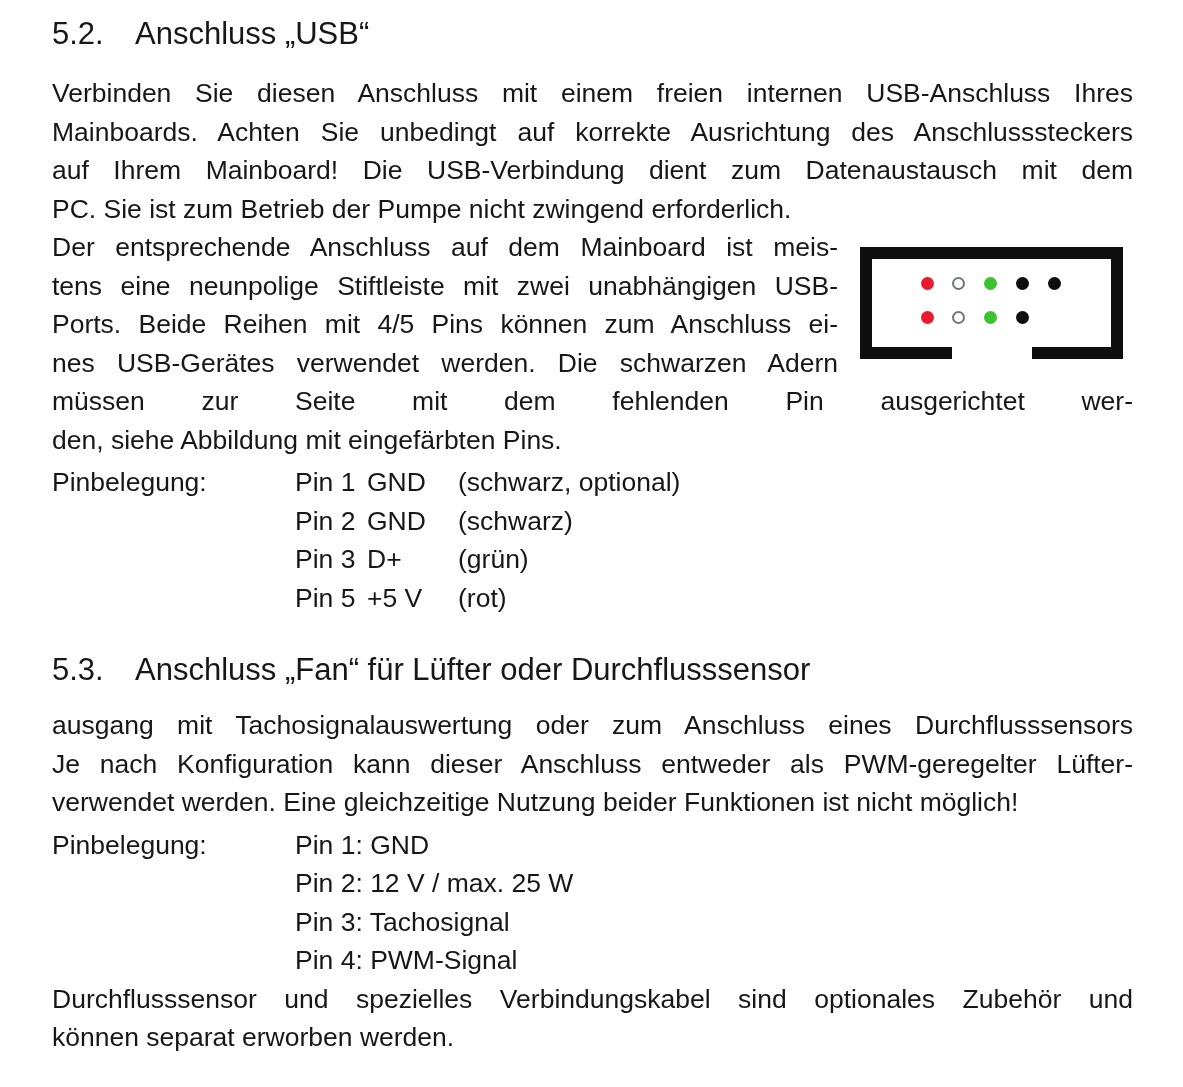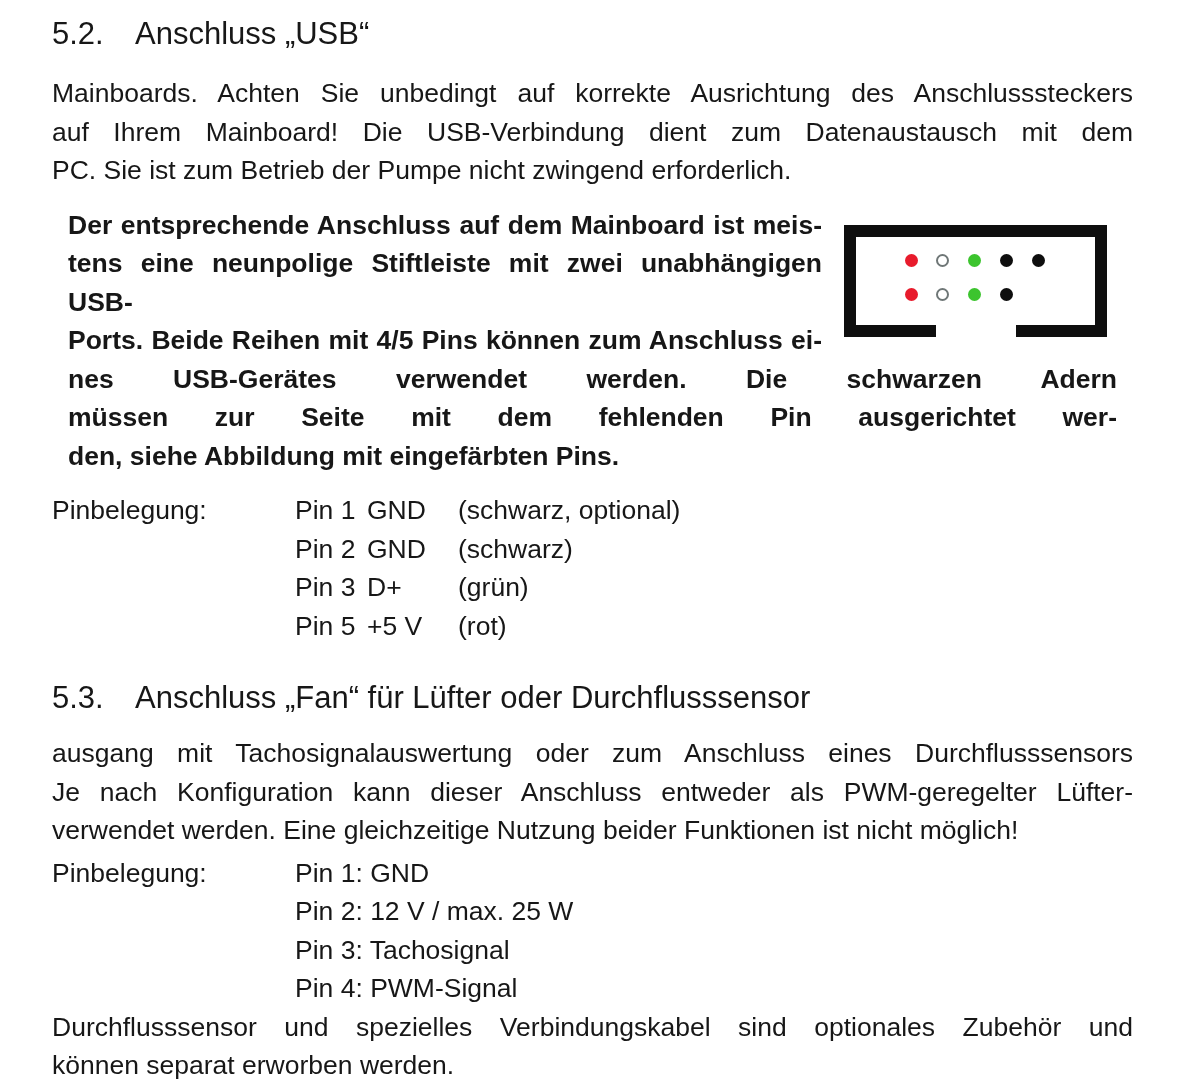--- a/index.html
+++ b/index.html
@@ -21,21 +21,21 @@
     font-weight: 400;
     white-space: nowrap;
   }
   .heading .hnum { display: inline-block; width: 83px; }
   .h52 { margin: 0 0 20px 0; }
   .h53 { margin: 33px 0 16px 0; }
   .body-text { font-size: 26.5px; line-height: 38.5px; }
   .jline { text-align: justify; text-align-last: justify; }
   .jline.last { text-align: justify; text-align-last: left; }
   .para { margin: 0; }
-  .wrap-block { margin: 16px; font-weight: bold; }
+  .wrap-block { margin: 0; }
   
   .usb-frame {
     float: right;
     box-sizing: border-box;
     width: 263px; height: 112px;
     border: 12px solid #0e0e0e;
     margin: 19px 10px 22px 22px;
     position: relative;
     background: #ffffff;
   }
@@ -64,20 +64,21 @@
 </head>
 <body>
 
 <div class="page">
 
   <div class="heading h52">
     <span class="hnum">5.2.</span><span class="htitle">Anschluss „USB“</span>
   </div>
 
   <div class="para body-text">
+    <div class="jline">Verbinden Sie diesen Anschluss mit einem freien internen USB-Anschluss Ihres</div>
     <div class="jline">Mainboards. Achten Sie unbedingt auf korrekte Ausrichtung des Anschlusssteckers</div>
     <div class="jline">auf Ihrem Mainboard! Die USB-Verbindung dient zum Datenaustausch mit dem</div>
     <div class="jline last">PC. Sie ist zum Betrieb der Pumpe nicht zwingend erforderlich.</div>
   </div>
 
   <div class="wrap-block body-text">
     <div class="usb-frame" style="border-color: rgb(14, 14, 14);">
       <span class="notch"></span>
     <span class="dot" style="left: 48.5px; top: 17.5px; background: rgb(232, 27, 44);"></span>
         <span class="dot" style="left: 80.3px; top: 17.5px; background: rgb(255, 255, 255); border: 2px solid rgb(111, 119, 119);"></span>

